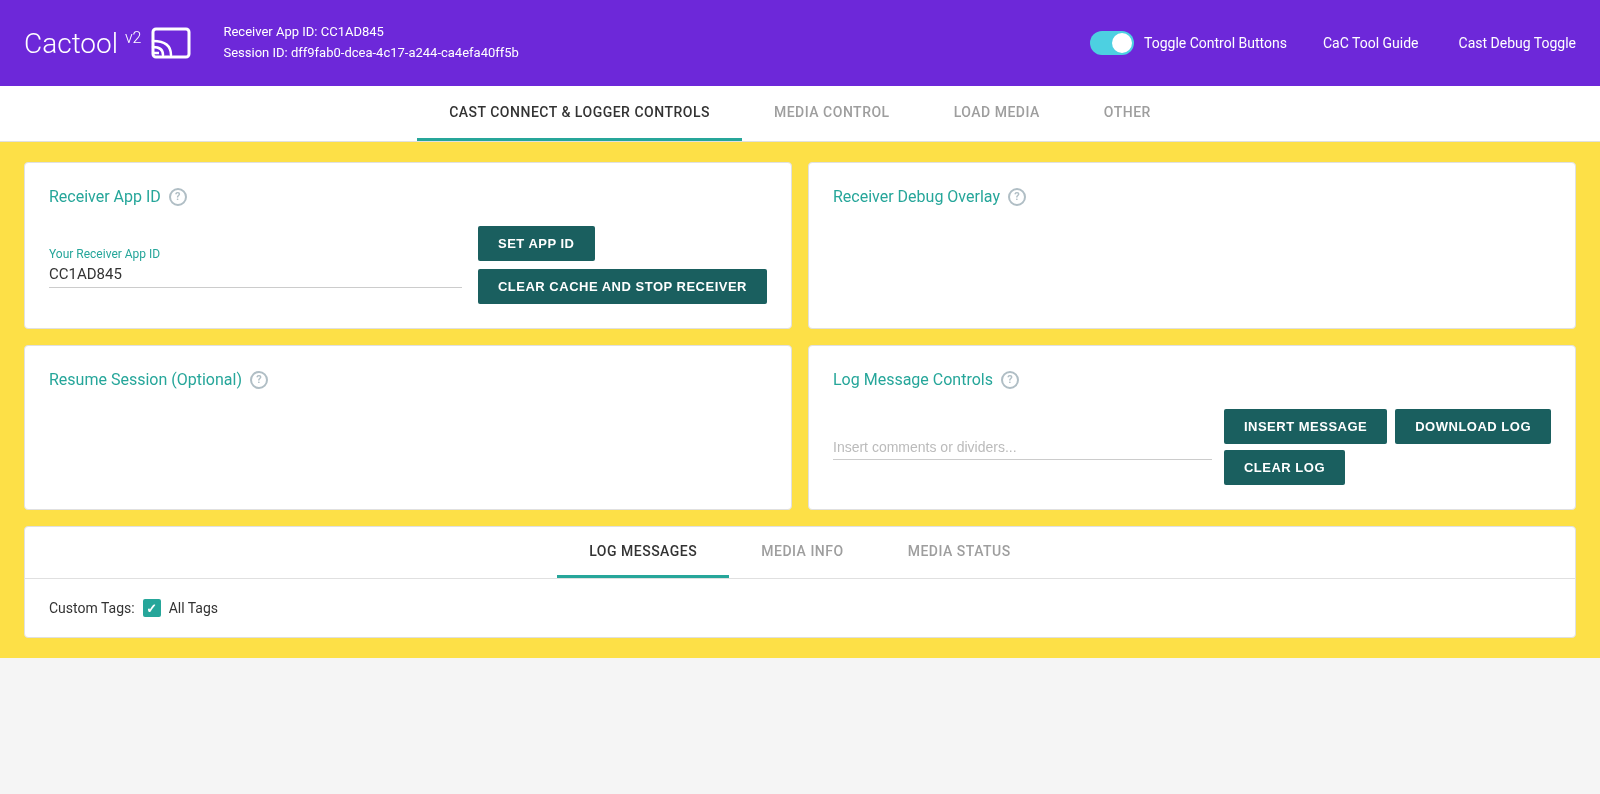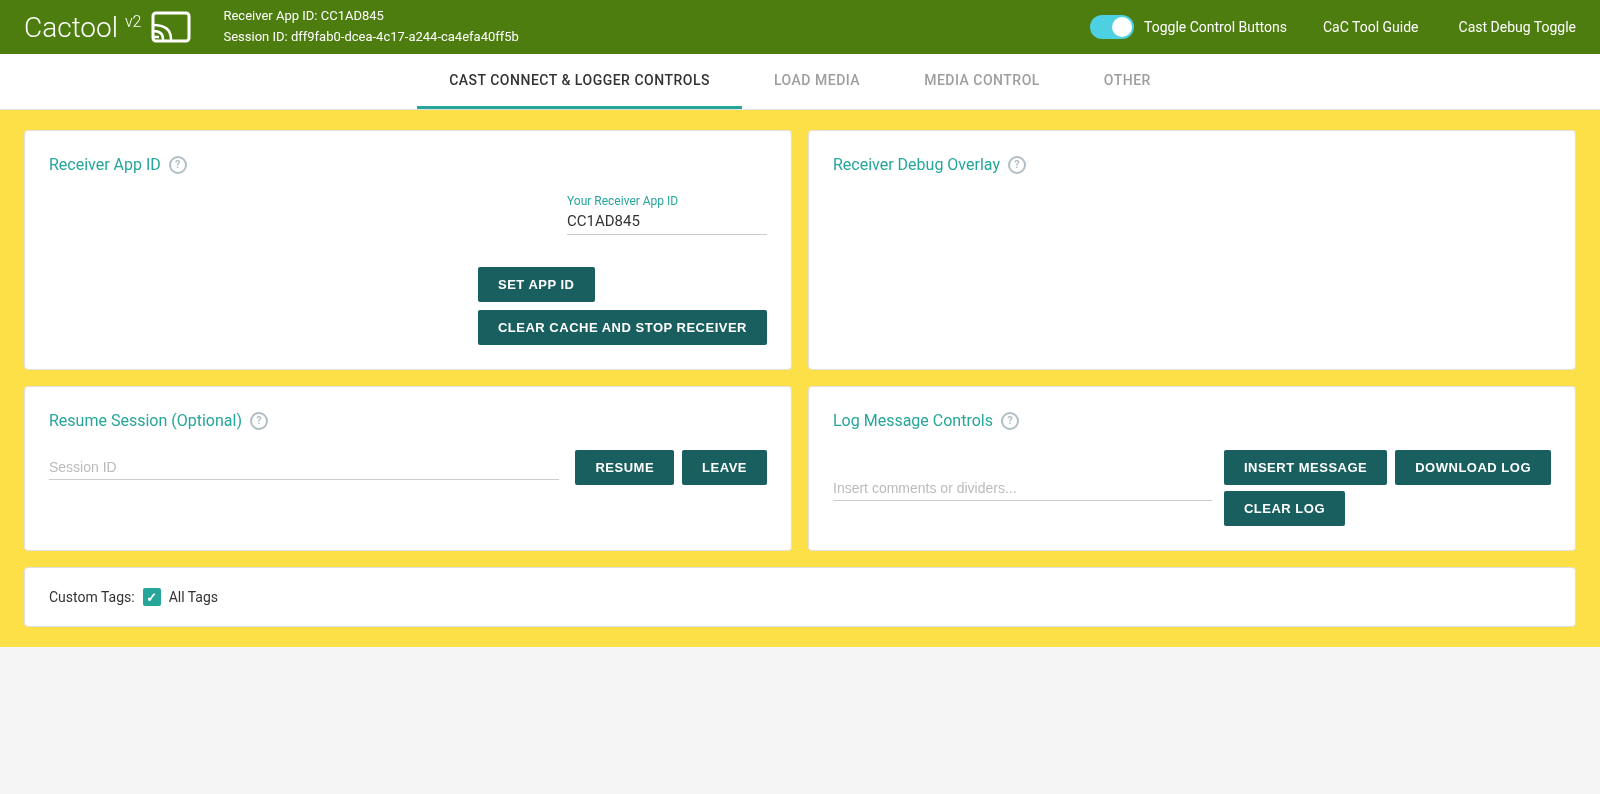--- a/index.html
+++ b/index.html
@@ -1,25 +1,25 @@
 <!DOCTYPE html>
 <html><head>
   <meta charset="utf-8">
   <style>
     * { box-sizing: border-box; margin: 0; padding: 0; }
     body { font-family: 'Roboto', Arial, sans-serif; background: #f5f5f5; color: #333; font-size: 14px; }
 
     
     .header {
-      background: #4d7c0f;
+      background: #6d28d9;
       color: white;
       display: flex;
       align-items: center;
       padding: 0 24px;
-      height: 54px;
+      height: 86px;
     }
     .header-logo {
       display: flex;
       align-items: center;
       gap: 10px;
       margin-right: 32px;
     }
     .header-logo-text {
       font-size: 28px;
       font-weight: 300;
@@ -160,21 +160,20 @@
     .card-actions {
       display: flex;
       flex-direction: column;
       gap: 8px;
       align-items: flex-start;
     }
     .card-body {
       display: flex;
       gap: 16px;
       align-items: flex-end;
-      flex-direction: column;
     }
     .input-section {
       flex: 1;
     }
 
     .btn-teal {
       background: #1a5f5f;
       color: white;
       border: none;
       padding: 10px 20px;
@@ -340,22 +339,22 @@
   </div>
   <nav class="header-nav">
     <a href="#">CaC Tool Guide</a>
     <a href="#">Cast Debug Toggle</a>
   </nav>
 </header>
 
 <div class="tabs-container">
   <div class="tabs">
     <div class="tab active">CAST CONNECT &amp; LOGGER CONTROLS</div>
+    <div class="tab">MEDIA CONTROL</div>
     <div class="tab">LOAD MEDIA</div>
-    <div class="tab">MEDIA CONTROL</div>
     <div class="tab">OTHER</div>
   </div>
 </div>
 
 <div class="main">
   <div class="cards-grid">
 
     <div class="card">
       <div class="card-title">
         <span>Receiver App ID</span>
@@ -377,29 +376,20 @@
       <div class="card-title">
         <span>Receiver Debug Overlay</span>
         <span class="help-icon">?</span>
       </div>
     </div>
 
     <div class="card">
       <div class="card-title">
         <span>Resume Session (Optional)</span>
         <span class="help-icon">?</span>
-      </div>
-      <div class="session-card-body">
-        <div class="session-input-wrap">
-          <input class="session-input" type="text" placeholder="Session ID" style="">
-        </div>
-        <div class="session-btns">
-          <button class="btn-teal">RESUME</button>
-          <button class="btn-teal">LEAVE</button>
-        </div>
       </div>
     </div>
 
     <div class="card">
       <div class="card-title">
         <span>Log Message Controls</span>
         <span class="help-icon">?</span>
       </div>
       <div class="log-card-body">
         <input class="log-input" type="text" placeholder="Insert comments or dividers..." style="">
@@ -411,20 +401,25 @@
           <div class="log-btns-row">
             <button class="btn-teal">CLEAR LOG</button>
           </div>
         </div>
       </div>
     </div>
 
   </div>
 
   <div class="bottom-section">
+    <div class="bottom-tabs">
+      <div class="bottom-tab active">LOG MESSAGES</div>
+      <div class="bottom-tab">MEDIA INFO</div>
+      <div class="bottom-tab">MEDIA STATUS</div>
+    </div>
     <div class="bottom-content">
       <div class="custom-tags">
         <span>Custom Tags:</span>
         <div class="checkbox-teal"></div>
         <span>All Tags</span>
       </div>
     </div>
   </div>
 
 </div>

